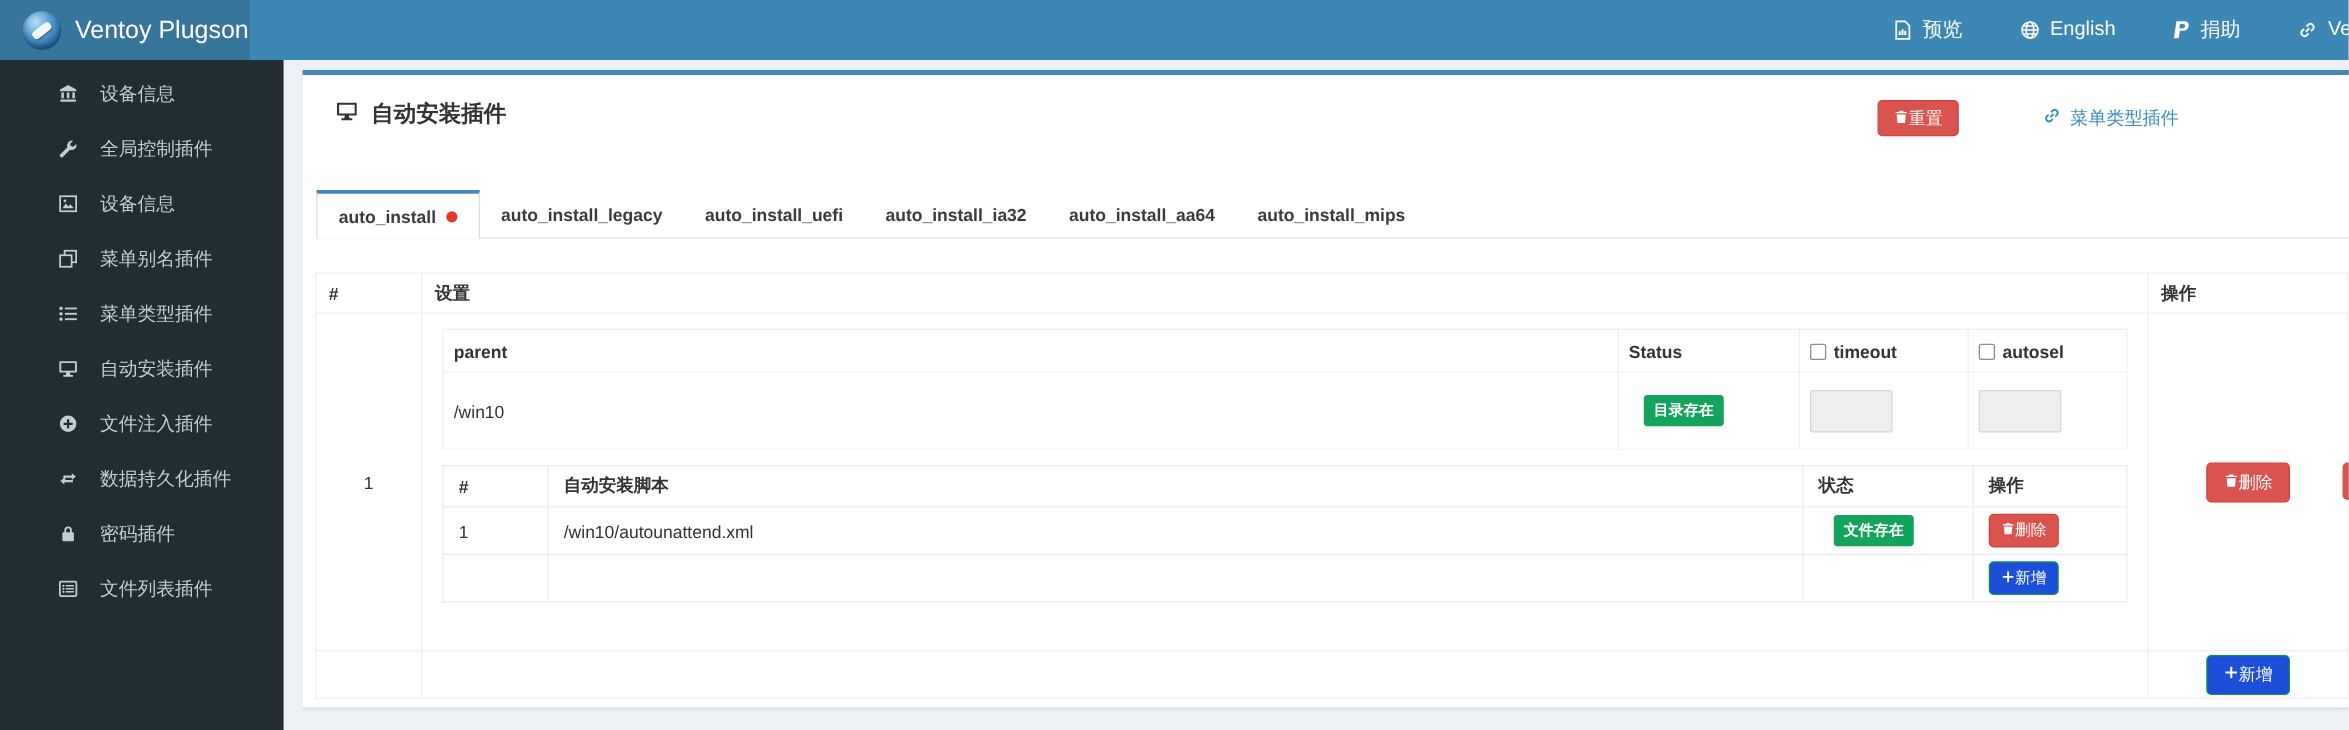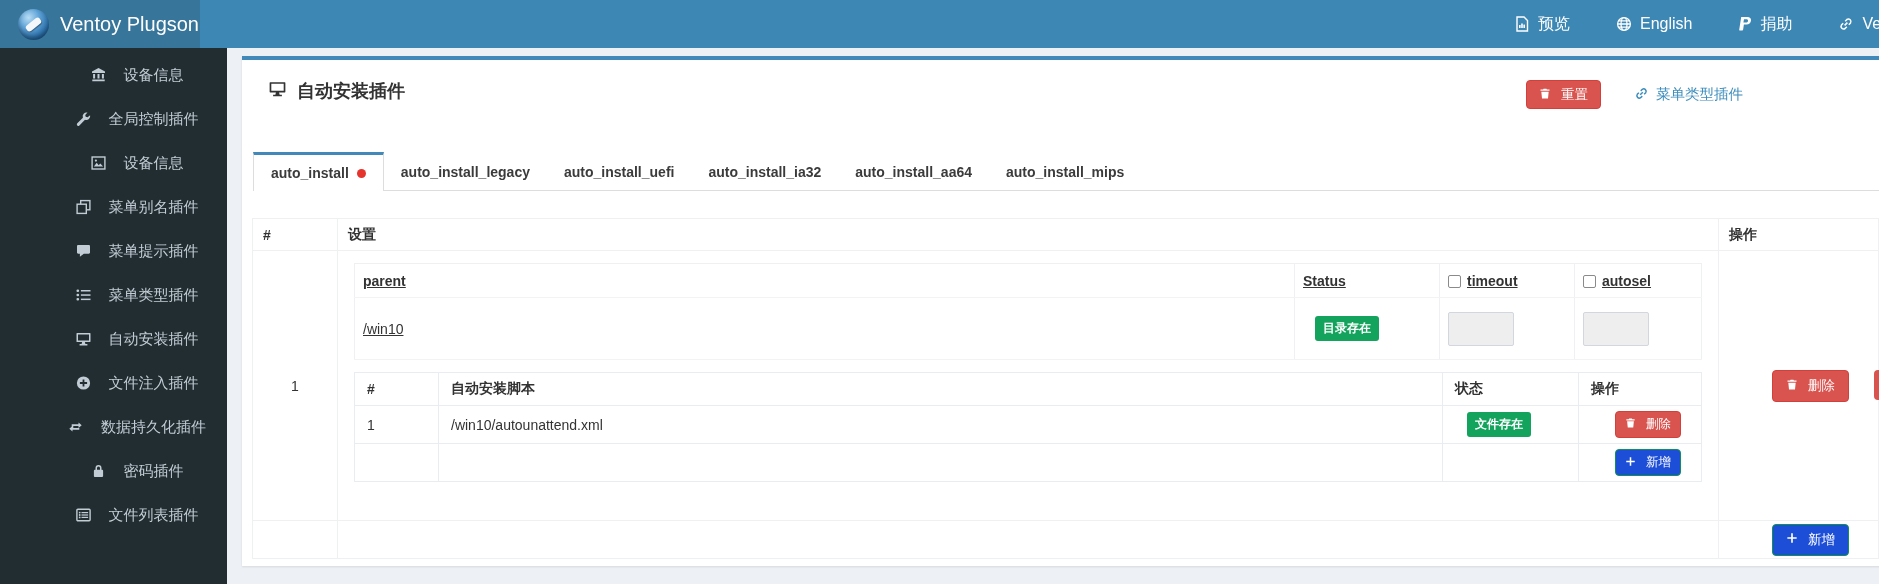--- a/index.html
+++ b/index.html
@@ -15,32 +15,32 @@
           box-shadow:inset 0 -3px 5px rgba(0,0,0,.35); }
   .logo .usb { position:absolute; left:7px; top:12px; width:17px; height:7px; background:#f4f8fb; border-radius:3px;
                transform:rotate(-38deg); box-shadow:0 1px 1px rgba(0,0,0,.4); }
   .nav-right { position:absolute; left:1514px; top:0; height:48px; display:flex; align-items:center; }
   .nav-item { display:flex; align-items:center; gap:8px; color:#fff; font-size:16px; margin-right:46px; white-space:nowrap; cursor:pointer; }
   .nav-item svg { display:block; }
 
   
   .sidebar { position:absolute; left:0; top:48px; width:227px; height:536px; background:#222d32; padding-top:5px; }
   .side-item { height:44px; display:flex; align-items:center; padding-left:46px; gap:17px;
-               color:#c2ccd4; font-size:15px; cursor:pointer;justify-content:center; }
+               color:#c2ccd4; font-size:15px; cursor:pointer; }
   .side-item svg { flex:0 0 auto; display:block; }
 
   
   .content { position:absolute; left:227px; top:48px; width:1652px; height:536px; background:#edf0f5; }
   .card { position:absolute; left:15px; top:8px; width:1680px; height:510px; background:#fff;
           border-top:4px solid #4289b9; box-shadow:0 1px 2px rgba(0,0,0,.10); }
 
   .card-title { position:absolute; left:26px; top:19px; display:flex; align-items:center; gap:10px;
                 font-size:18px; font-weight:bold; color:#333; }
-  .btn { display:inline-flex; align-items:center; justify-content:center; gap:10px; color:#fff;
-         border-radius:4px; cursor:pointer; border:1px solid transparent; white-space:nowrap;margin-left:24px; }
+  .btn { display:inline-flex; align-items:center; justify-content:center; gap:0; color:#fff;
+         border-radius:4px; cursor:pointer; border:1px solid transparent; white-space:nowrap; }
   .btn-danger  { background:#d9534f; border-color:#d43f3a; }
   .btn-success { background:#1d4ed8; border-color:#0f9150; }
   .reset-btn { position:absolute; left:1260px; top:20px; height:29px; padding:0 12px; font-size:13.5px; }
   .doc-link { position:absolute; left:1392px; top:25px; display:flex; align-items:center; gap:7px;
               color:#3c8dbc; font-size:14.5px; cursor:pointer; }
 
   
   .tabs { position:absolute; left:11px; top:93px; width:1660px; height:38px; border-bottom:1px solid #ddd;
           display:flex; align-items:flex-end; }
   .tab { height:37px; line-height:36px; padding:0 17px; font-size:14px; font-weight:bold; color:#3b3b3b;
@@ -52,21 +52,21 @@
   
   table { border-collapse:collapse; table-layout:fixed; }
   .outer-table { position:absolute; left:10px; top:158px; width:1626px; font-size:14px; }
   .outer-table th, .outer-table td { border:1px solid #eef0f2; }
   .outer-table th { height:32px; text-align:left; padding:0 10px; font-weight:bold; }
   .outer-table td.idx-cell { text-align:center; vertical-align:middle; }
   .outer-table td.set-cell { padding:12px 16px; vertical-align:top; }
   .outer-table td.op-cell  { text-align:center; vertical-align:middle; }
 
   
-  .parent-table { width:100%; font-size:14px;text-decoration:underline; }
+  .parent-table { width:100%; font-size:14px; }
   .parent-table th { height:34px; text-align:left; font-weight:bold; padding:0 8px; border-bottom:1px solid #f1f3f4; }
   .parent-table td { height:62px; padding:0 8px; border-bottom:1px solid #f1f3f4; vertical-align:middle; }
   .cb { display:inline-block; width:13px; height:13px; border:1px solid #8a8a8a; border-radius:2px; background:#fff;
         vertical-align:-2px; margin-right:6px; cursor:pointer; }
   .dis-input { width:66px; height:34px; background:#eee; border:1px solid #d2d6de; border-radius:2px; }
   .badge { display:inline-block; background:#13a35c; color:#fff; font-size:12px; font-weight:bold;
            padding:4px 8px; border-radius:3px;margin-left:12px; }
 
   
   .scripts-table { width:100%; margin-top:12px; font-size:14px; }
@@ -160,28 +160,20 @@
     <span>设备信息</span>
   </div>
   <div class="side-item">
     <span>
         <svg width="17" height="16" viewBox="0 0 16 16" fill="none" stroke="currentColor" stroke-width="1.4">
           <rect x="5.2" y="1.6" width="9.2" height="9.2"></rect>
           <rect x="1.6" y="5.2" width="9.2" height="9.2" fill="#222d32"></rect>
         </svg>
       </span>
     <span>菜单别名插件</span>
-  </div>
-  <div class="side-item">
-    <span>
-        <svg width="17" height="16" viewBox="0 0 16 16" fill="currentColor">
-          <path d="M1.5 3.2c0-.7.5-1.2 1.2-1.2h10.6c.7 0 1.2.5 1.2 1.2v6.3c0 .7-.5 1.2-1.2 1.2H8.3l-3.9 3.1v-3.1H2.7c-.7 0-1.2-.5-1.2-1.2z"></path>
-        </svg>
-      </span>
-    <span>菜单提示插件</span>
   </div>
   <div class="side-item">
     <span>
         <svg width="17" height="16" viewBox="0 0 16 16" fill="currentColor">
           <rect x="1" y="2.4" width="2.6" height="2.6" rx="1.1"></rect>
           <rect x="1" y="6.7" width="2.6" height="2.6" rx="1.1"></rect>
           <rect x="1" y="11" width="2.6" height="2.6" rx="1.1"></rect>
           <rect x="5.4" y="3" width="9.6" height="1.5"></rect>
           <rect x="5.4" y="7.3" width="9.6" height="1.5"></rect>
           <rect x="5.4" y="11.6" width="9.6" height="1.5"></rect>

